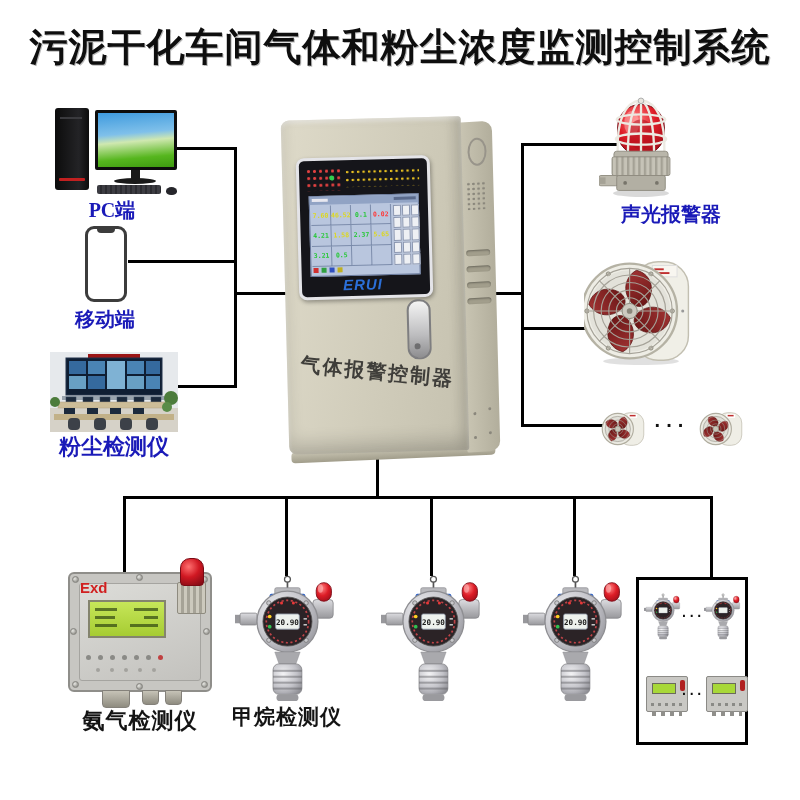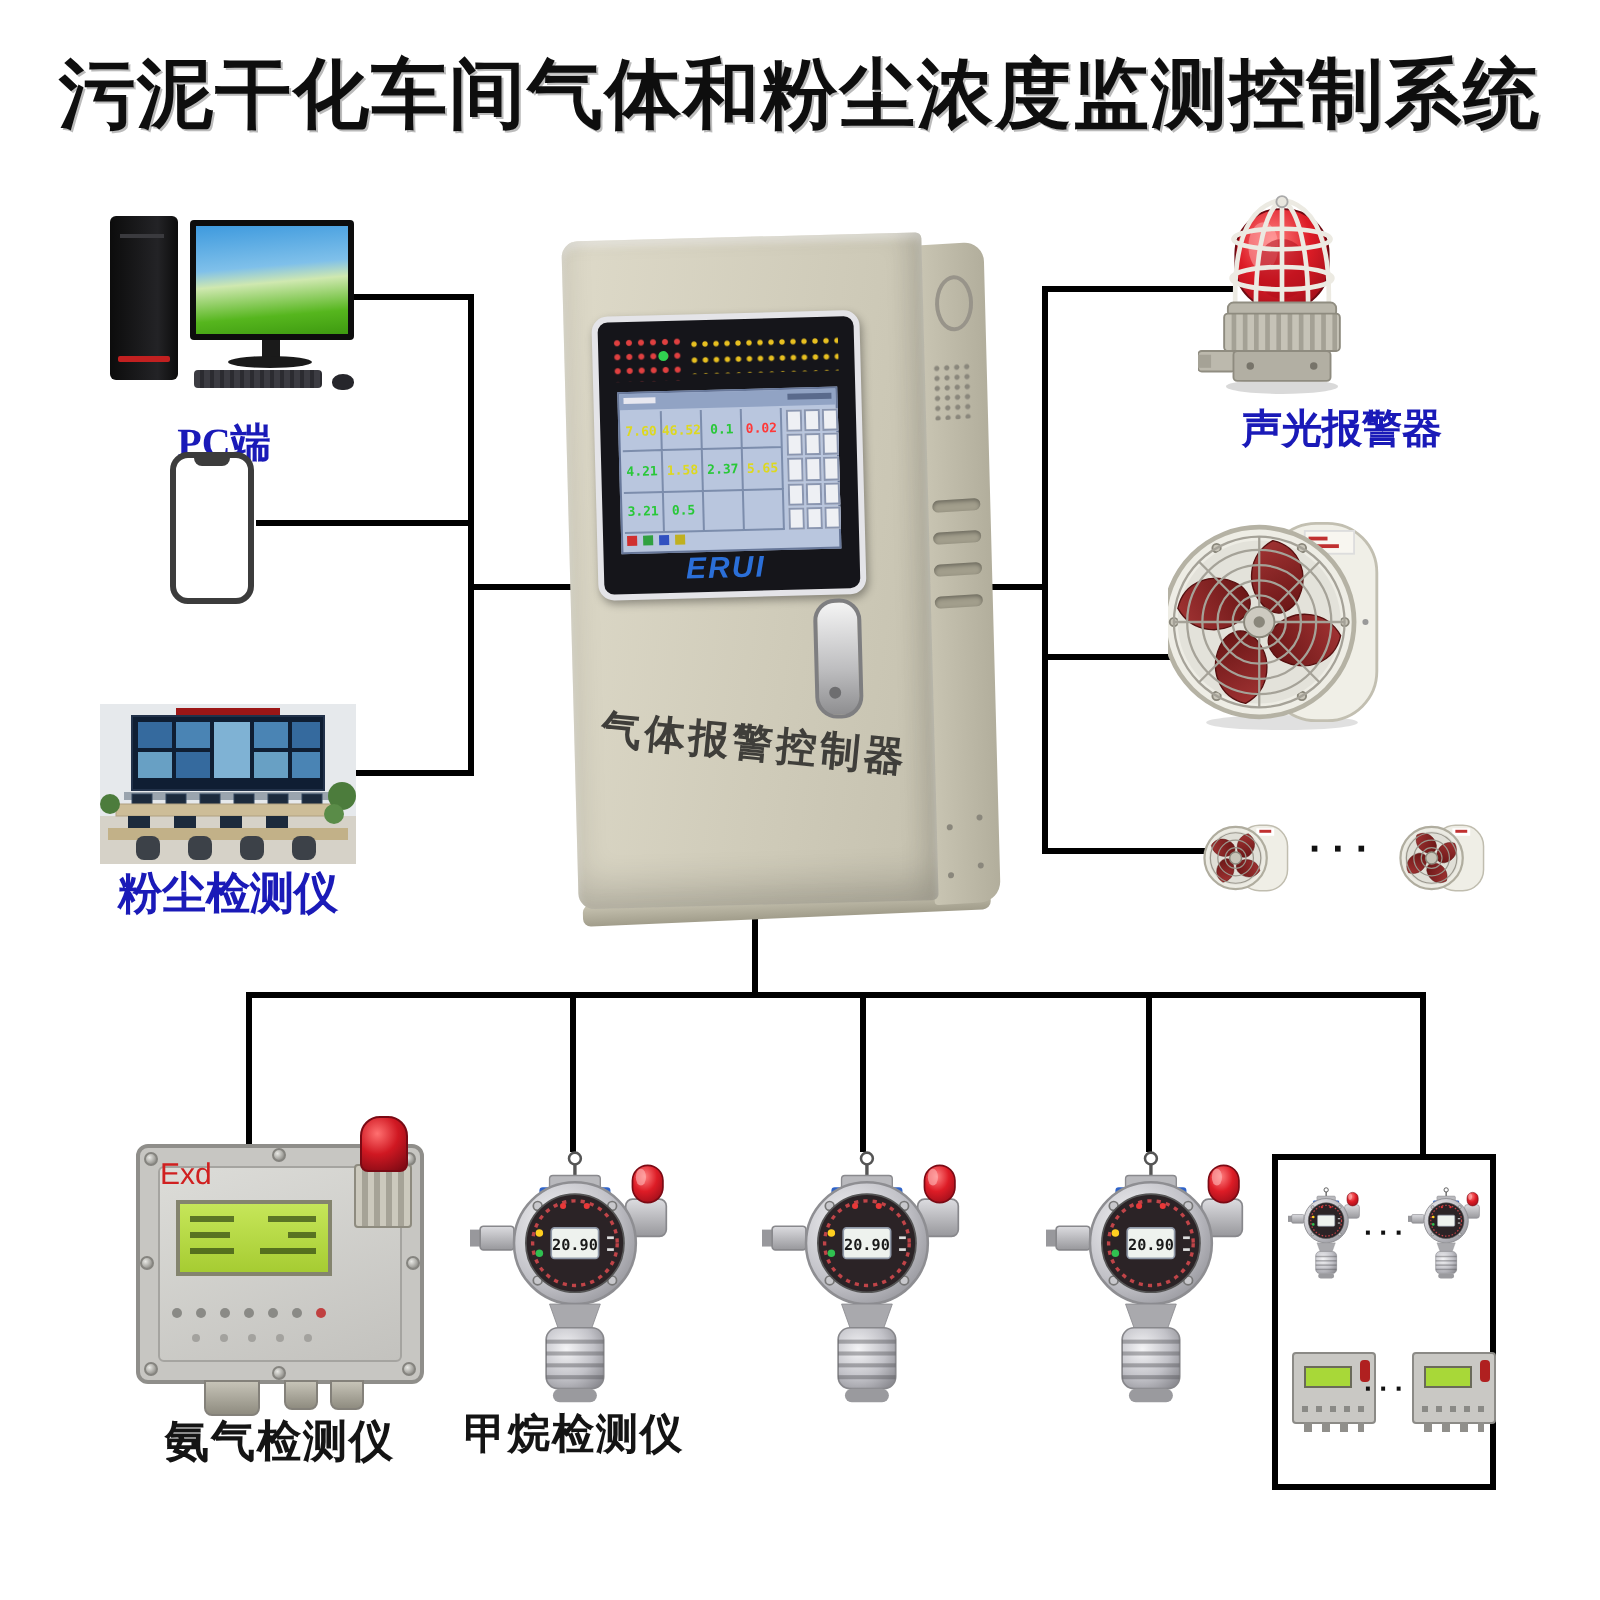--- a/index.html
+++ b/index.html
@@ -39,21 +39,21 @@
   .dust .bdome{position:absolute;left:114px;top:2px;width:22px;height:26px;border:1px solid #7a0a14;
                background:radial-gradient(circle at 35% 30%,#ff7070,#d01822 45%,#7e0a14 95%);border-radius:10px 10px 4px 4px;}
   .dust .bcyl{position:absolute;left:111px;top:26px;width:27px;height:30px;border:1px solid #8e8b7f;border-radius:2px;
               background:repeating-linear-gradient(90deg,#ccc9bd 0 3px,#a6a397 3px 6px);}
   .dust .box{position:absolute;left:2px;top:16px;width:144px;height:120px;background:#c7c6c2;
              border:2px solid #8f8e8a;border-radius:6px;box-sizing:border-box;}
   .dust .inner{position:absolute;left:9px;top:9px;right:9px;bottom:9px;border:1px solid #a5a4a0;border-radius:3px;
                background:linear-gradient(160deg,#dcdcd8,#c3c2be);}
   .dust .bolt{position:absolute;width:7px;height:7px;border-radius:50%;
               background:radial-gradient(circle at 35% 35%,#e8e8e4,#9a9994 70%);border:1px solid #85847f;box-sizing:border-box;}
-  .dust .exd{position:absolute;left:10px;top:5px;font-size:15px;font-weight:normal;color:#d02020;font-family:"Liberation Sans",sans-serif;}
+  .dust .exd{position:absolute;left:10px;top:5px;font-size:15px;font-weight:bold;color:#d02020;font-family:"Liberation Sans",sans-serif;}
   .dust .lcd{position:absolute;left:18px;top:26px;width:74px;height:34px;border:2px solid #84846e;
              background:linear-gradient(180deg,#c6e659,#a6cc32);}
   .dust .lcd i{position:absolute;height:3px;background:rgba(25,45,10,.6);}
   .dust .ledrow{position:absolute;left:16px;top:72px;width:92px;height:6px;}
   .dust .ledrow i{display:inline-block;width:5px;height:5px;border-radius:50%;background:#8a8a86;margin-right:7px;}
   .dust .btnrow{position:absolute;left:26px;top:84px;width:80px;height:5px;}
   .dust .btnrow i{display:inline-block;width:4px;height:4px;border-radius:50%;background:#a3a29e;margin-right:10px;}
   .dust .gland{position:absolute;background:linear-gradient(180deg,#c6c3b7,#8f8c80);border:1px solid #84817a;border-radius:0 0 4px 4px;}
   
   .mdust{position:absolute;width:40px;height:34px;background:#c9c8c4;border:1px solid #8b8a86;border-radius:2px;}
@@ -214,25 +214,26 @@
         <b></b>
       </div>
     <div class="mon">
         <div class="scr"></div>
       </div>
     <div class="neck"></div>
       <div class="base"></div>
     <div class="kb"></div>
     <div class="mouse"></div>
   </div>
-  <div class="lbl-blue" style="left:57px;top:208px;width:110px">PC端</div>
+  <div class="lbl-blue" style="left:57px;top:197px;width:110px">PC端</div>
 
   <div class="phone">
       <div class="notch"></div>
     </div>
+  <div class="lbl-blue" style="left:50px;top:306px;width:110px">移动端</div>
 
   <svg class="abs" style="left:50px;top:352px" width="128" height="80" viewBox="0 0 128 80">
     <rect width="128" height="80" fill="#e6e9ec"></rect>
     <rect y="56" width="128" height="24" fill="#d6d2c8"></rect>
     <rect x="38" y="2" width="52" height="5" fill="#9c1616"></rect>
     <rect x="16" y="6" width="96" height="37" fill="#0f1e33" stroke="#22324a"></rect>
     <g>
       <rect x="19" y="9" width="17" height="13" fill="#356a9e"></rect>
         <rect x="38" y="9" width="17" height="13" fill="#4a84b4"></rect>
       <rect x="57" y="9" width="18" height="28" fill="#7fb2d4"></rect>

